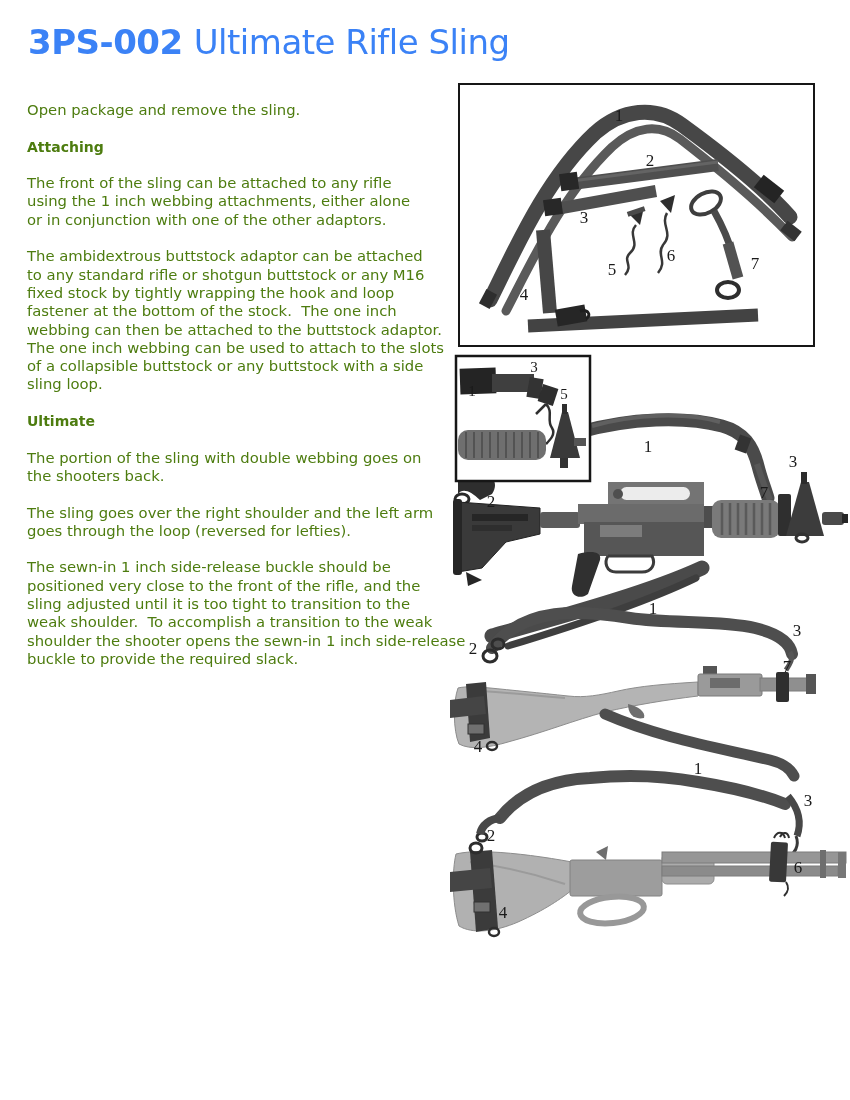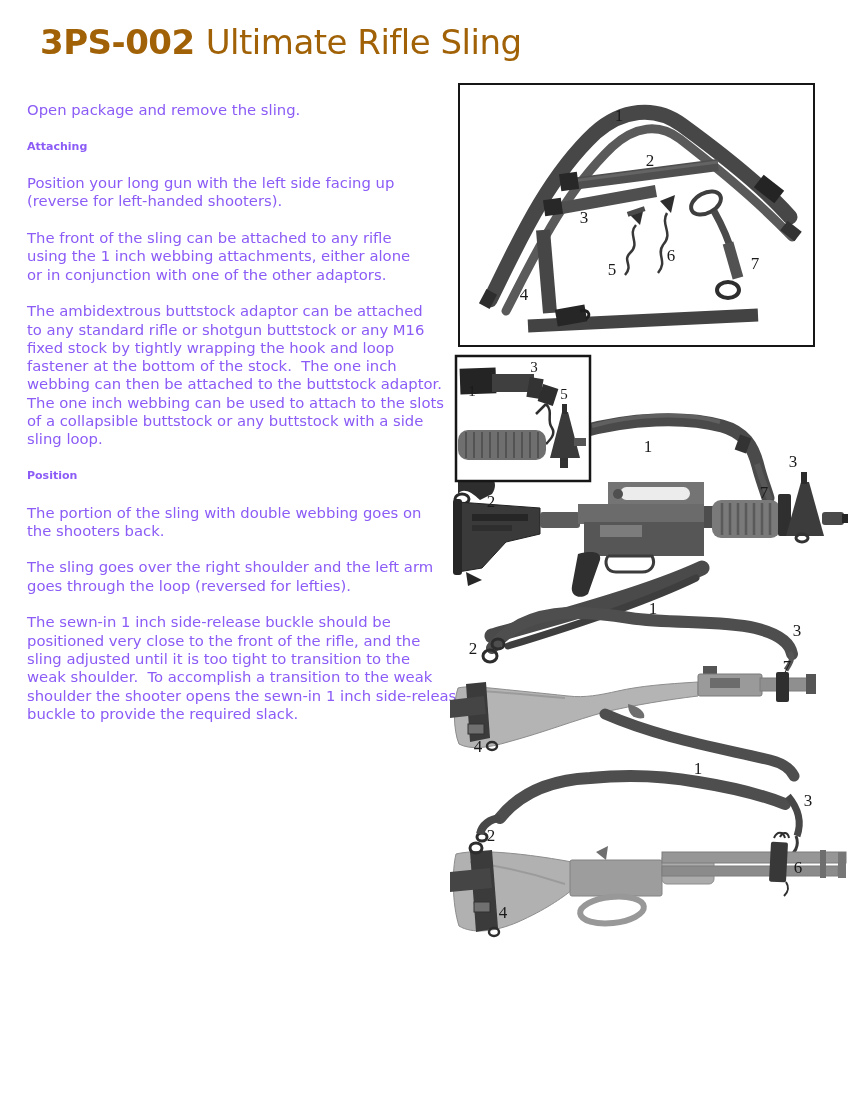--- a/index.html
+++ b/index.html
@@ -1,57 +1,55 @@
 <!DOCTYPE html>
 <html><head>
 <meta charset="utf-8">
 <style>
   html,body{margin:0;padding:0;background:#ffffff;}
   .page{position:relative;width:850px;height:1100px;background:#ffffff;overflow:hidden;
         font-family:"DejaVu Sans","Liberation Sans",sans-serif;color:#141414;}
-  .title{position:absolute;left:40px;top:22px;margin:0;font-size:34px;font-weight:400;
-         letter-spacing:-0.5px;white-space:nowrap;color:#a16207;}
+  .title{position:absolute;left:28px;top:22px;margin:0;font-size:34px;font-weight:400;
+         letter-spacing:-0.5px;white-space:nowrap;color:#3b82f6;}
   .title .code{font-weight:700;margin-right:11px;}
   .text-col{position:absolute;left:27px;top:101px;width:515px;font-size:14.8px;
-            line-height:18.3px;color:#8b5cf6;}
+            line-height:18.3px;color:#4d7c0f;}
   .text-col p{margin:0 0 18.3px 0;white-space:pre-wrap;}
-  .text-col h2{margin:0 0 18.3px 0;font-size:11px;line-height:18.3px;font-weight:700;white-space:pre-wrap;}
+  .text-col h2{margin:0 0 18.3px 0;font-size:14px;line-height:18.3px;font-weight:700;white-space:pre-wrap;}
   figure{margin:0;padding:0;}
   .parts-box{position:absolute;left:458px;top:83px;width:357px;height:264px;
              border:2px solid #161616;box-sizing:border-box;background:#fff;}
   .parts-box svg{display:block;width:100%;height:100%;}
   .collage{position:absolute;left:450px;top:348px;width:400px;height:625px;}
   .collage svg{display:block;width:100%;height:100%;}
   .fig-num{font-family:"Liberation Serif","DejaVu Serif",serif;font-size:17px;fill:#1a1a1a;}
   .fig-num-sm{font-family:"Liberation Serif","DejaVu Serif",serif;font-size:15px;fill:#1a1a1a;}
 </style>
 </head>
 <body>
 
 <div class="page">
 
   <h1 class="title"><span class="code">3PS-002</span><span>Ultimate Rifle Sling</span></h1>
 
   <div class="text-col">
     <p>Open package and remove the sling.</p>
     <h2>Attaching</h2>
-    <p>Position your long gun with the left side facing up
-(reverse for left-handed shooters).</p>
     <p>The front of the sling can be attached to any rifle
 using the 1 inch webbing attachments, either alone
 or in conjunction with one of the other adaptors.</p>
     <p>The ambidextrous buttstock adaptor can be attached
 to any standard rifle or shotgun buttstock or any M16
 fixed stock by tightly wrapping the hook and loop
 fastener at the bottom of the stock.  The one inch
 webbing can then be attached to the buttstock adaptor.
 The one inch webbing can be used to attach to the slots
 of a collapsible buttstock or any buttstock with a side
 sling loop.</p>
-    <h2>Position</h2>
+    <h2>Ultimate</h2>
     <p>The portion of the sling with double webbing goes on
 the shooters back.</p>
     <p>The sling goes over the right shoulder and the left arm
 goes through the loop (reversed for lefties).</p>
     <p>The sewn-in 1 inch side-release buckle should be
 positioned very close to the front of the rifle, and the
 sling adjusted until it is too tight to transition to the
 weak shoulder.  To accomplish a transition to the weak
 shoulder the shooter opens the sewn-in 1 inch side-release
 buckle to provide the required slack.</p>

